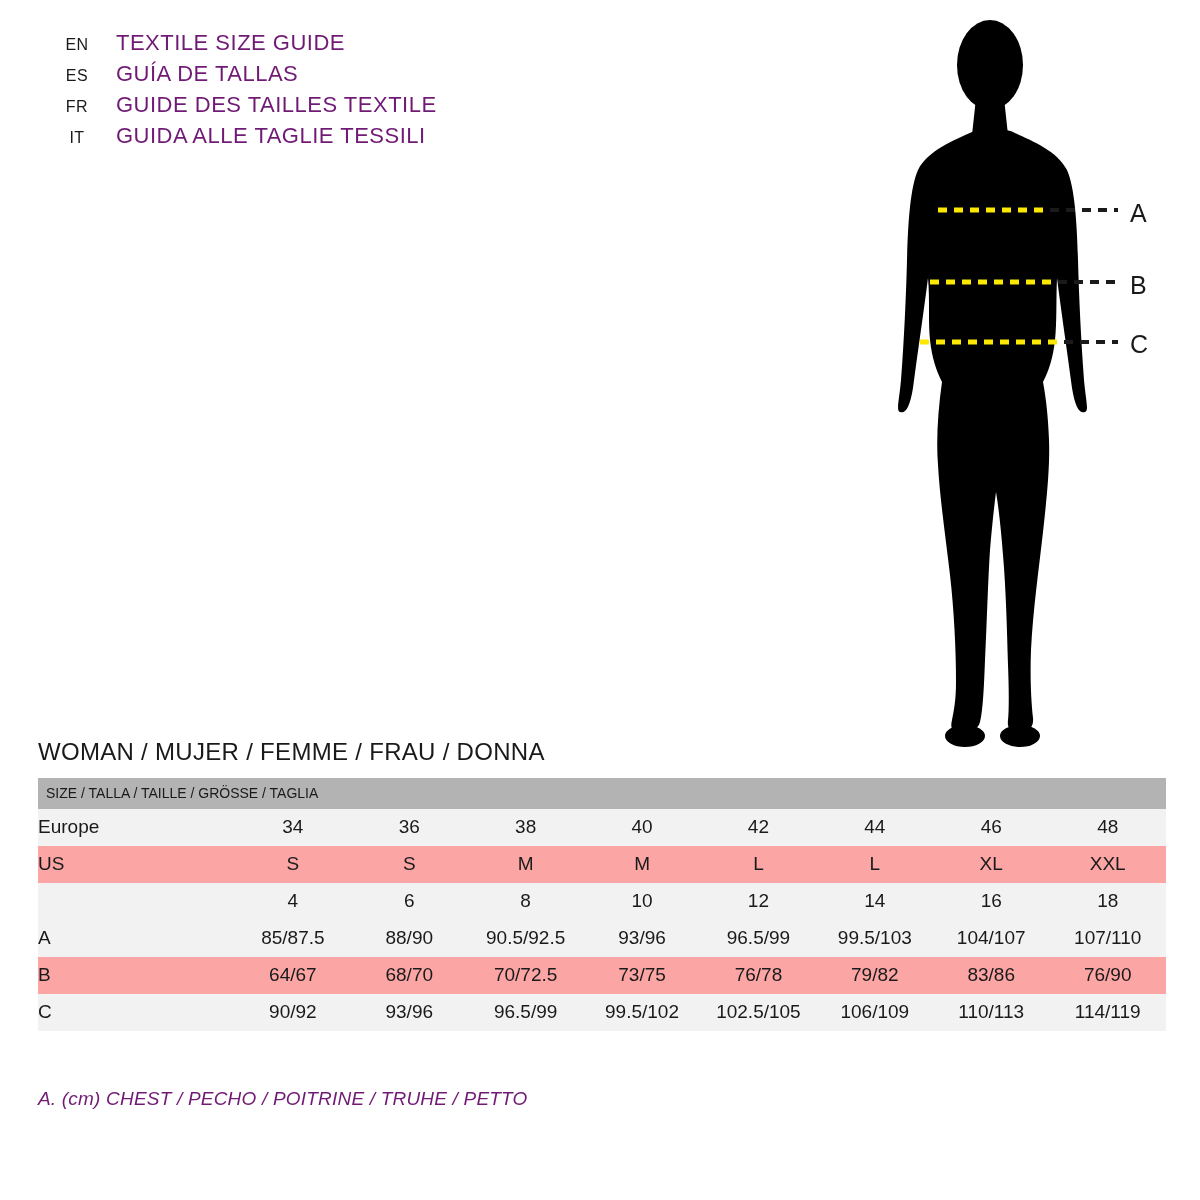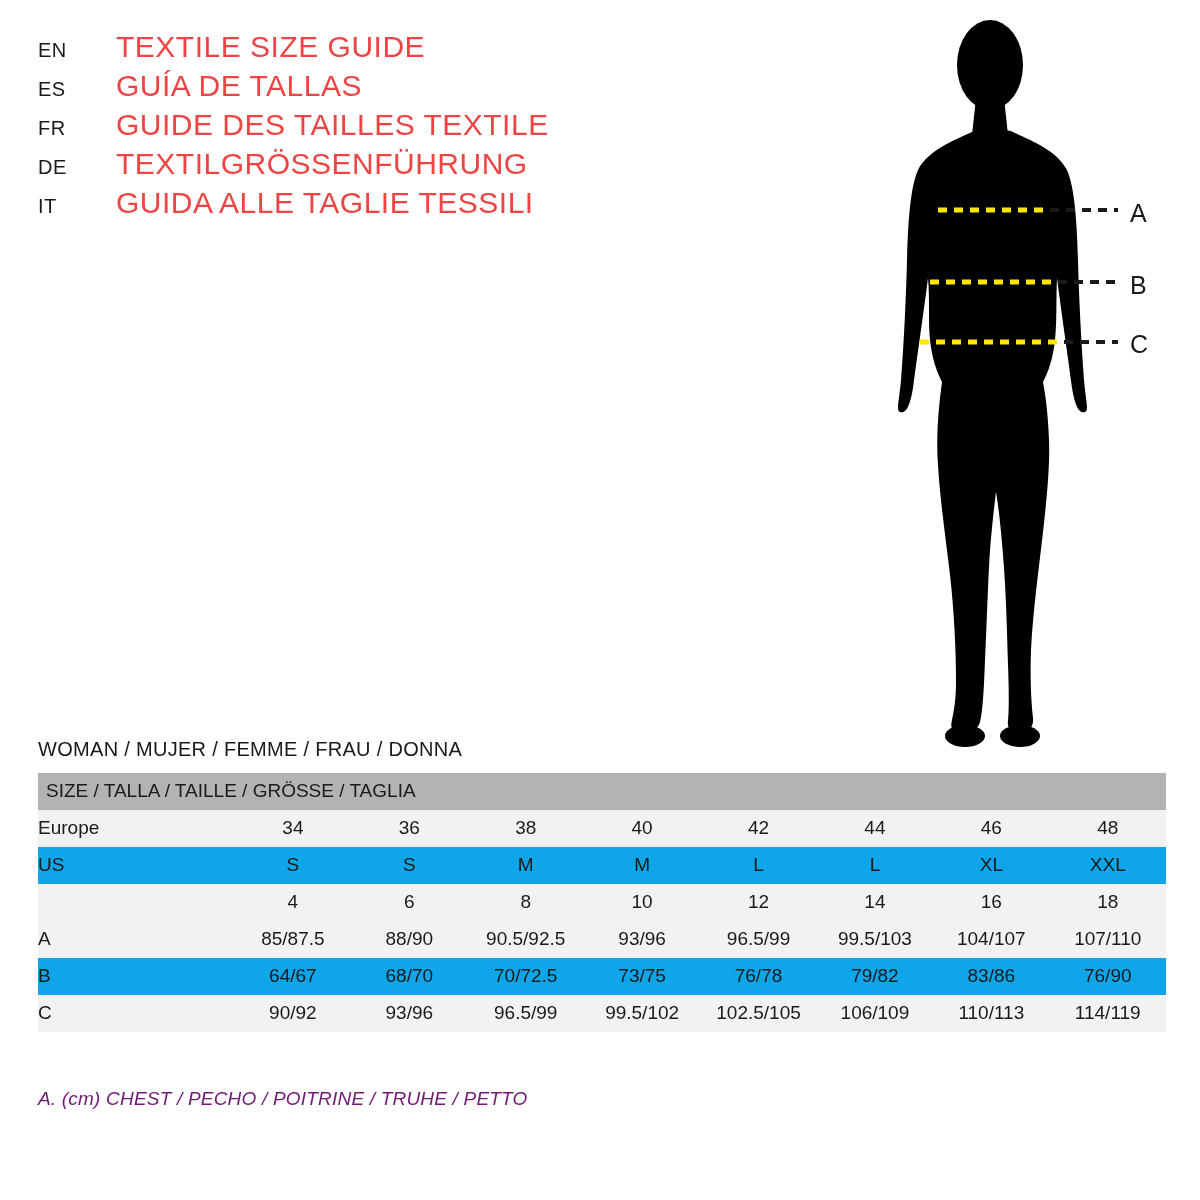--- a/index.html
+++ b/index.html
@@ -23,29 +23,30 @@
     top: 30px;
     width: 640px;
   }
   .title-row {
     display: flex;
     align-items: baseline;
     margin-bottom: 5px;
   }
   .title-lang {
     width: 78px;
-    font-size: 20px;
+    font-size: 16px;
     letter-spacing: 0.5px;
     color: #1a1a1a;
     flex: 0 0 78px;
+    text-align: center;
   }
   .title-text {
-    font-size: 30px;
+    font-size: 22px;
     letter-spacing: 0.5px;
-    color: #ef4444;
+    color: #701a75;
   }
 
   
   #figure-block {
     position: absolute;
     left: 860px;
     top: 10px;
     width: 330px;
     height: 760px;
   }
@@ -65,45 +66,45 @@
   #letter-c { top: 320px; }
 
   
   #table-section {
     position: absolute;
     left: 38px;
     top: 738px;
     width: 1128px;
   }
   #section-heading {
-    font-size: 20px;
+    font-size: 24px;
     letter-spacing: 0.3px;
     margin-bottom: 12px;
     color: #1a1a1a;
   }
   table.size-table {
     border-collapse: collapse;
     width: 1128px;
     table-layout: fixed;
   }
   table.size-table td, table.size-table th {
     font-size: 19px;
     font-weight: normal;
     text-align: center;
     padding: 7px 0 8px 0;
     color: #1a1a1a;
   }
   table.size-table tr.header-row td {
     background: #b3b3b3;
     text-align: left;
     padding-left: 8px;
-    font-size: 19px;
+    font-size: 14px;
   }
   tr.row-light td { background: #f2f2f2; }
-  tr.row-dark td  { background: #0ea5e9; }
+  tr.row-dark td  { background: #fca5a5; }
   td.rowlabel {
     text-align: left !important;
     padding-left: 8px;
   }
   col.c-label { width: 196px; }
   col.c-val   { width: 116px; }
 
   
   #legend-block {
     position: absolute;
@@ -127,24 +128,20 @@
     <span class="title-lang">EN</span>
     <span class="title-text">TEXTILE SIZE GUIDE</span>
   </div>
   <div class="title-row">
     <span class="title-lang">ES</span>
     <span class="title-text">GUÍA DE TALLAS</span>
   </div>
   <div class="title-row">
     <span class="title-lang">FR</span>
     <span class="title-text">GUIDE DES TAILLES TEXTILE</span>
-  </div>
-  <div class="title-row">
-    <span class="title-lang">DE</span>
-    <span class="title-text">TEXTILGRÖSSENFÜHRUNG</span>
   </div>
   <div class="title-row">
     <span class="title-lang">IT</span>
     <span class="title-text">GUIDA ALLE TAGLIE TESSILI</span>
   </div>
 </div>
 
 <div id="figure-block">
   <svg id="figure-svg" width="330" height="760" viewBox="0 0 330 760">
 

